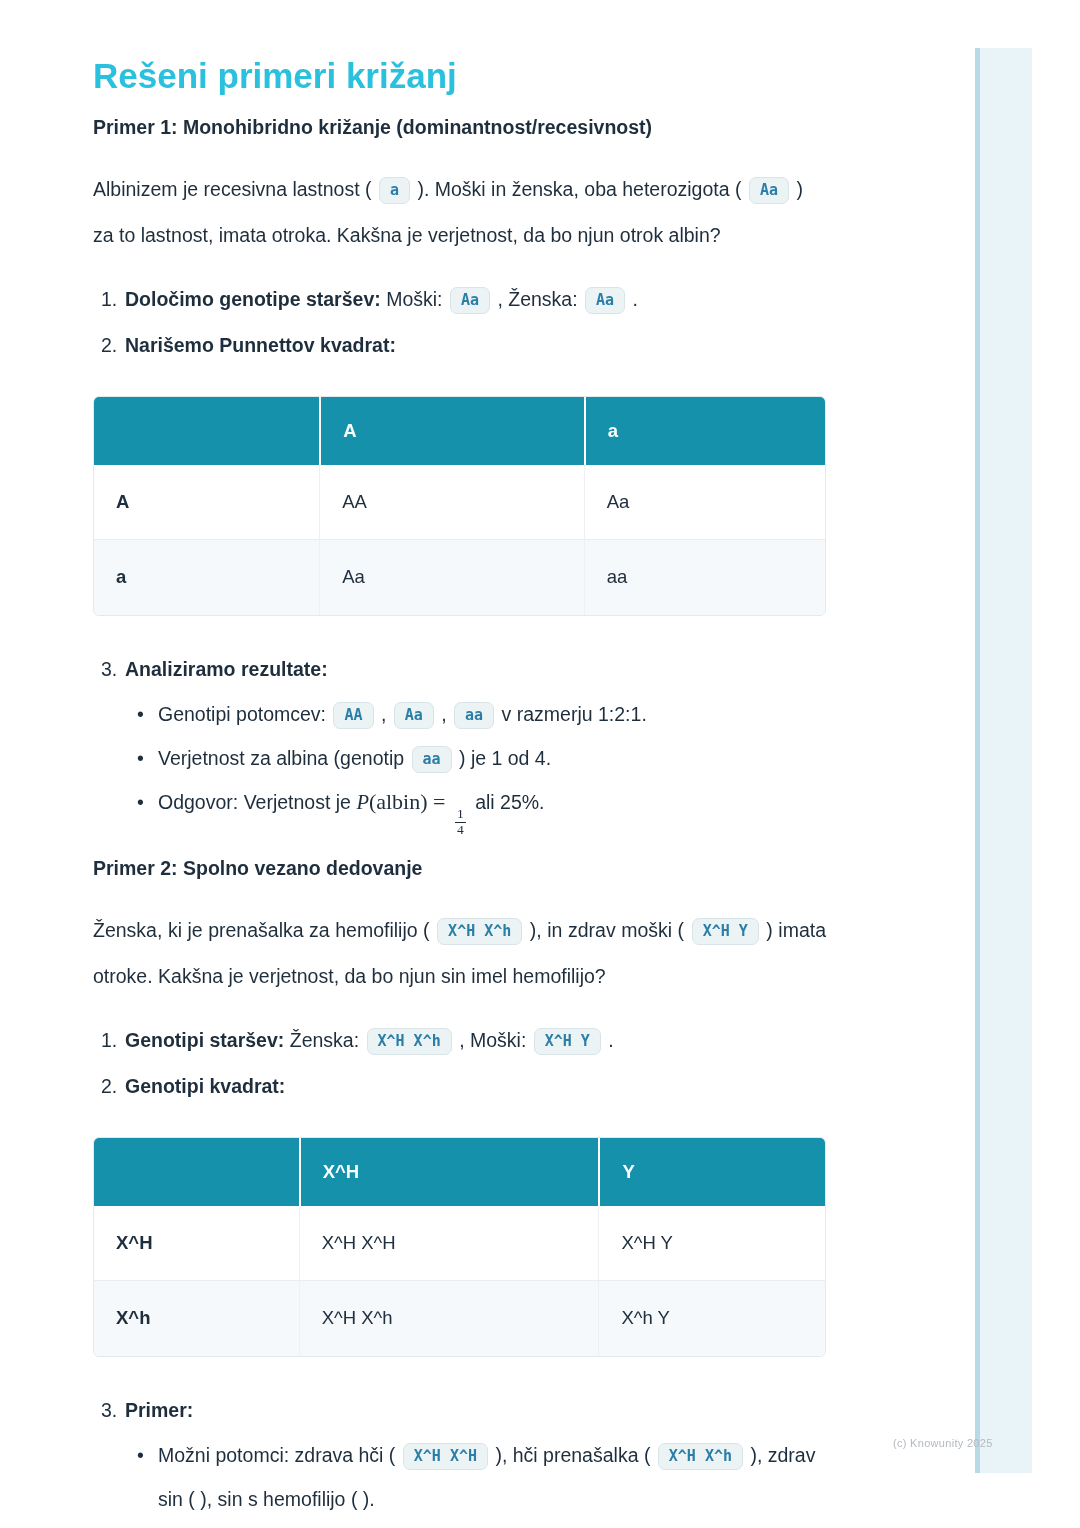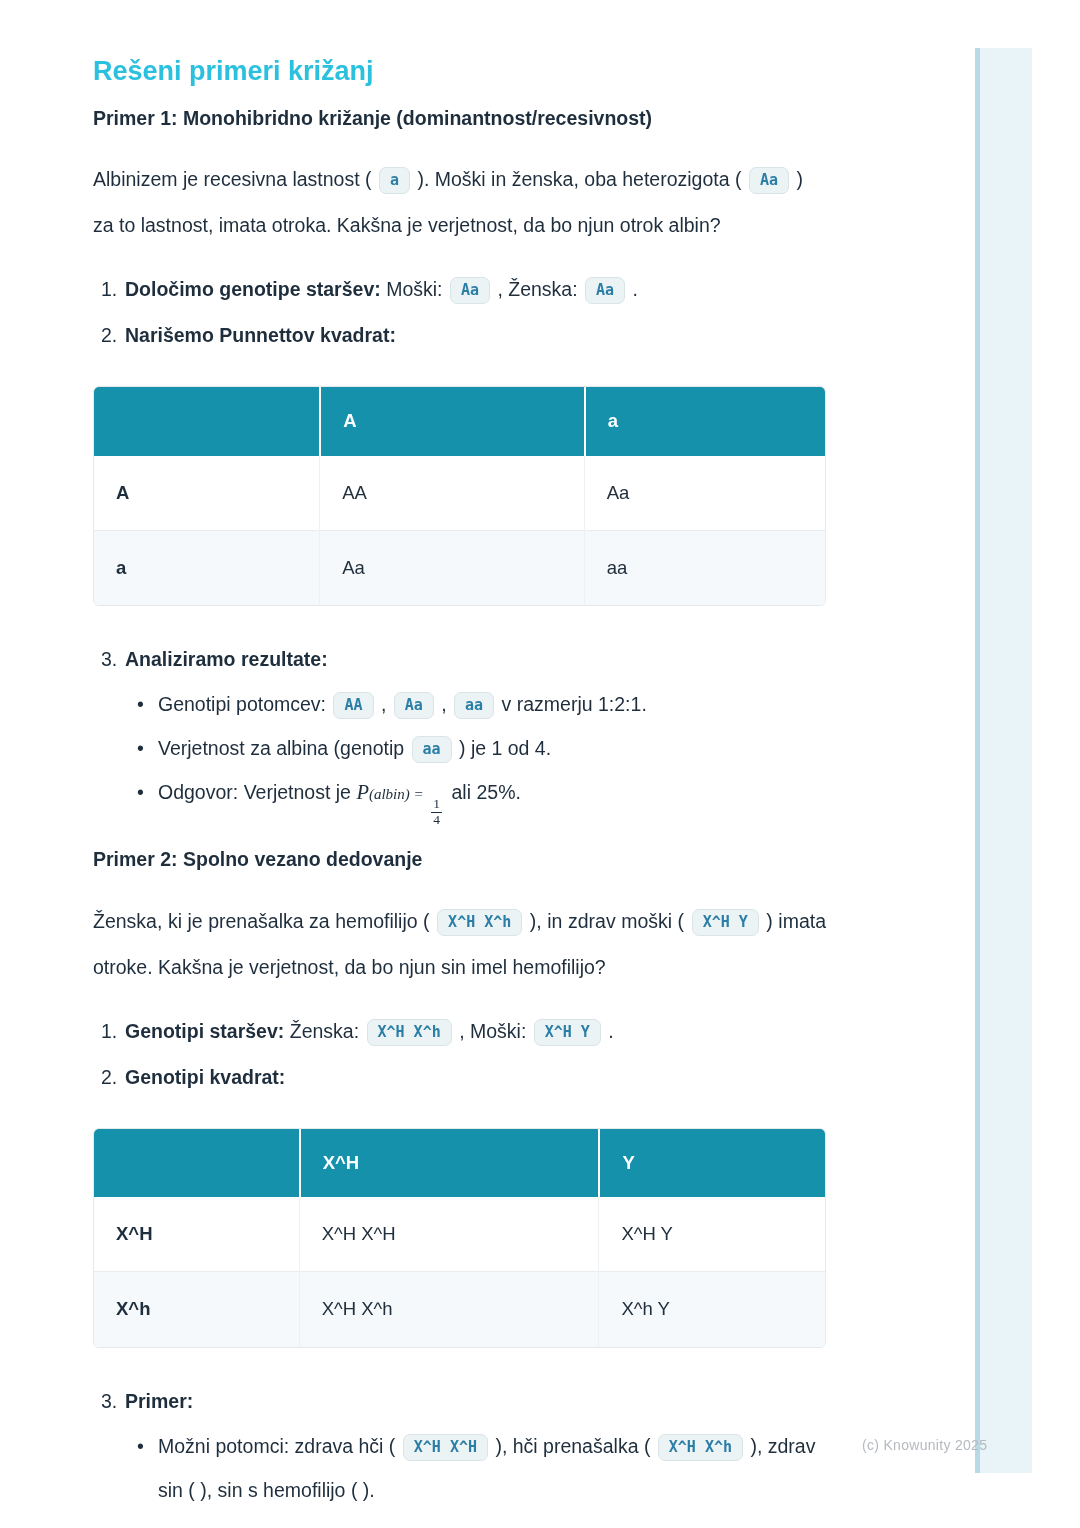--- a/index.html
+++ b/index.html
@@ -1,21 +1,21 @@
 <!DOCTYPE html>
 <html lang="sl"><head>
 <meta charset="utf-8">
 <style>
   html,body{margin:0;padding:0;}
   body{
     width:1080px;height:1528px;position:relative;background:#ffffff;
     font-family:"Liberation Sans",sans-serif;color:#1f2e3d;overflow:hidden;
   }
   .content{position:absolute;left:93px;top:42px;width:733px;}
-  h1{font-size:27px;font-weight:700;color:#2bc1de;margin:14px 0 14px;line-height:1.15;}
+  h1{font-size:35px;font-weight:700;color:#2bc1de;margin:14px 0 14px;line-height:1.15;}
   h2{font-size:19.5px;font-weight:700;color:#1f2e3d;margin:20px 0 26px;line-height:1.2;}
   p.lead{font-size:19.5px;line-height:46px;margin:0 0 18px;}
   p.justify{text-align:justify;}
   .step{display:flex;font-size:19.5px;line-height:46px;padding-left:8px;}
   .step-num{width:24px;flex:none;}
   .step-body{flex:1;}
   .bullets{margin:0 0 0 44px;}
   .bullet{position:relative;padding-left:21px;font-size:19.5px;line-height:44px;}
   .bullet::before{content:"\2022";position:absolute;left:0;top:0;color:#1f2e3d;}
   .badge{
@@ -33,32 +33,32 @@
   thead th + th{border-left:2px solid #ffffff;}
   tbody th,tbody td{
     background:#ffffff;font-size:18.5px;text-align:left;padding:27px 22px;line-height:1.1;
   }
   tbody th{font-weight:700;}
   tbody td{font-weight:400;color:#22303e;}
   tbody td + td, tbody th + td{border-left:1px solid #eef1f3;}
   tbody tr + tr th, tbody tr + tr td{border-top:1px solid #e9edf0;}
   tbody tr.alt th, tbody tr.alt td{background:#f6f9fb;}
   .math-var{font-family:"Liberation Serif",serif;font-style:italic;font-size:20.5px;}
-  .math-text{font-family:"Liberation Serif",serif;font-size:15px;font-style:italic;}
+  .math-text{font-family:"Liberation Serif",serif;font-size:22px;}
   .frac{
     display:inline-flex;flex-direction:column;vertical-align:-9px;text-align:center;
     font-family:"Liberation Serif",serif;font-size:13.5px;line-height:1.1;margin:0 4px;
   }
   .frac .fr-num{border-bottom:1.2px solid #1f2e3d;padding:0 2px;}
   .frac .fr-den{padding:0 2px;}
   .side-bar{
     position:absolute;left:975px;top:48px;width:52px;height:1425px;
     background:#e8f4f8;border-left:5px solid #b7dae6;z-index:1;
   }
-  .footer{position:absolute;left:862px;top:1437px;font-size:14px;color:#b4bac0;z-index:2;letter-spacing:0.3px;}
+  .footer{position:absolute;left:893px;top:1437px;font-size:11px;color:#b4bac0;z-index:2;letter-spacing:0.3px;}
 </style>
 <title>Rešeni primeri križanj</title></head>
 <body>
 
 <div class="side-bar"></div>
 <div class="footer">(c) Knowunity 2025</div>
 
 <div class="content">
 
   <h1>Rešeni primeri križanj</h1>

